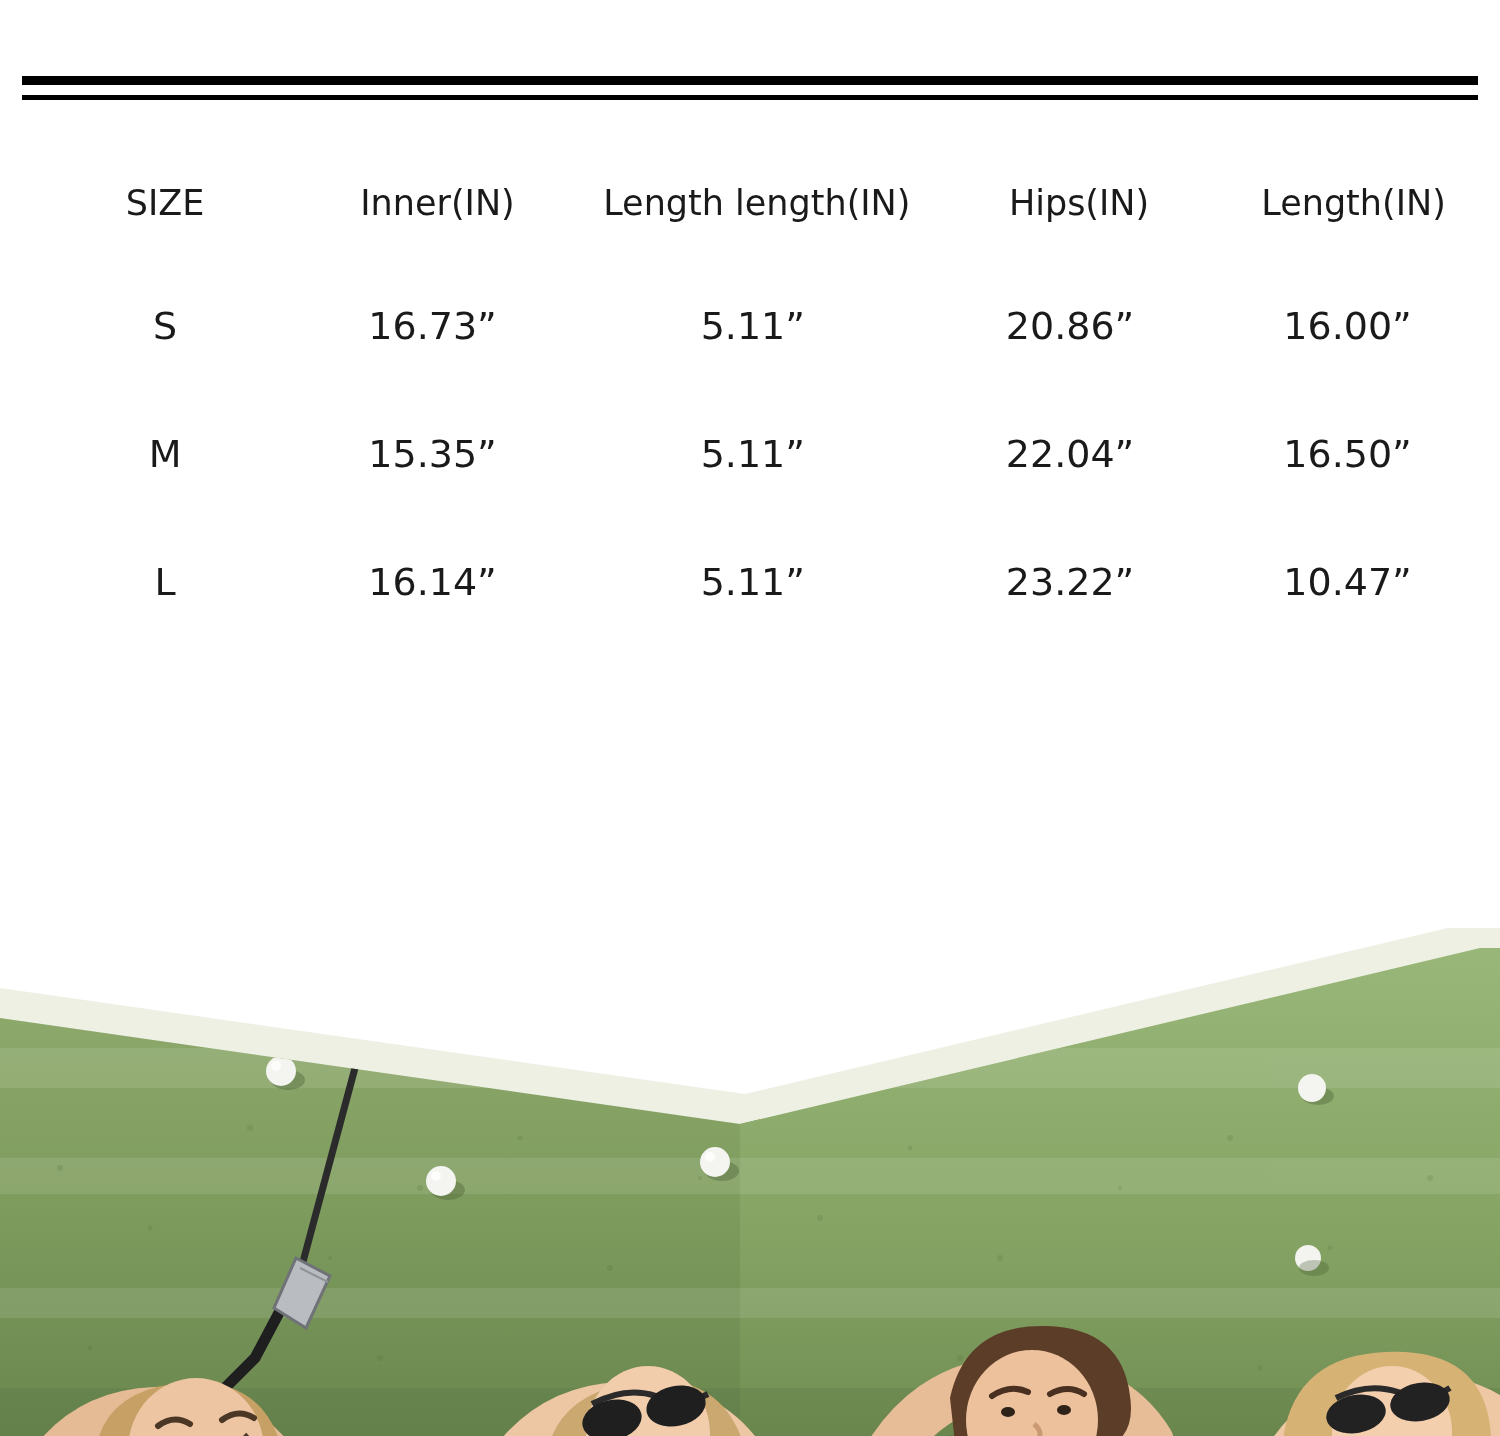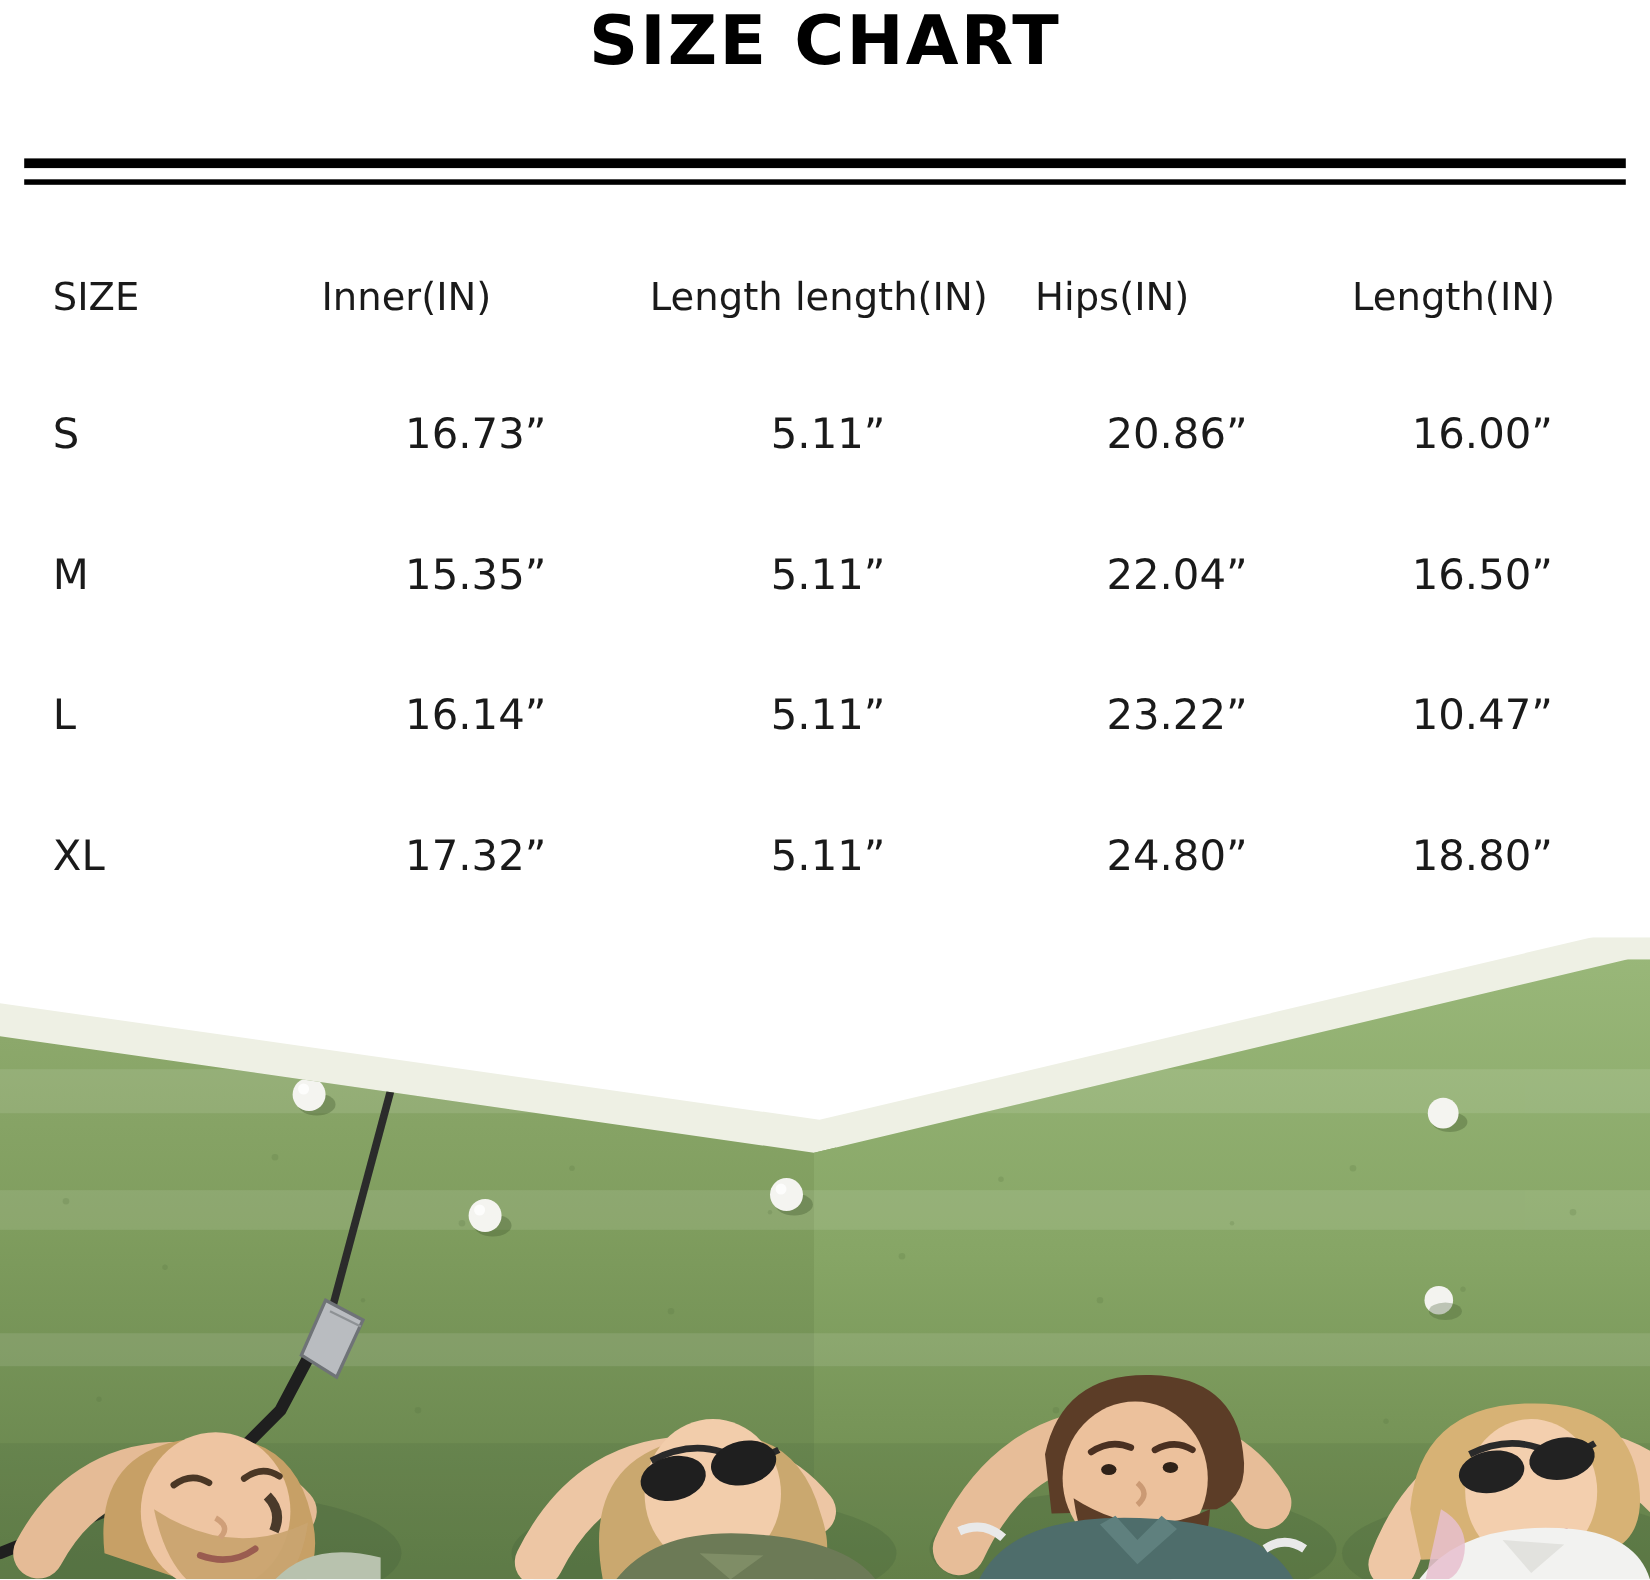--- a/index.html
+++ b/index.html
@@ -60,20 +60,21 @@
     border-collapse: collapse;
     table-layout: fixed;
   }
   table.size-chart th,
   table.size-chart td {
     font-weight: normal;
     font-size: 35px;
     color: #1a1a1a;
     padding: 0;
     border: none;
+    text-align: center;
   }
   table.size-chart thead th {
     height: 118px;
     vertical-align: middle;
     font-size: 35px;
   }
   table.size-chart tbody td {
     height: 128px;
     vertical-align: middle;
     font-size: 38px;
@@ -102,21 +103,20 @@
   }
   .photo svg {
     display: block;
   }
 </style>
 </head>
 <body>
 
 <div class="page">
 
-  <div class="title">SIZE CHART</div>
 
   <div class="rules">
     <div class="rule-thick"></div>
     <div class="rule-gap"></div>
     <div class="rule-thin"></div>
   </div>
 
   <div class="table-wrap">
     <table class="size-chart">
       <thead>
@@ -143,27 +143,20 @@
           <td class="col-hips">22.04”</td>
           <td class="col-length">16.50”</td>
         </tr>
         <tr>
           <td class="col-size">L</td>
           <td class="col-waist">16.14”</td>
           <td class="col-inner">5.11”</td>
           <td class="col-hips">23.22”</td>
           <td class="col-length">10.47”</td>
         </tr>
-        <tr>
-          <td class="col-size">XL</td>
-          <td class="col-waist">17.32”</td>
-          <td class="col-inner">5.11”</td>
-          <td class="col-hips">24.80”</td>
-          <td class="col-length">18.80”</td>
-        </tr>
       </tbody>
     </table>
   </div>
 
   <div class="photo">
     <svg width="1500" height="584" viewBox="0 0 1500 584" xmlns="http://www.w3.org/2000/svg">
       <defs>
         <linearGradient id="turfGrad" x1="0" y1="0" x2="0" y2="1">
           <stop offset="0%" stop-color="#93ae72"></stop>
           <stop offset="45%" stop-color="#7f9d5e"></stop>

